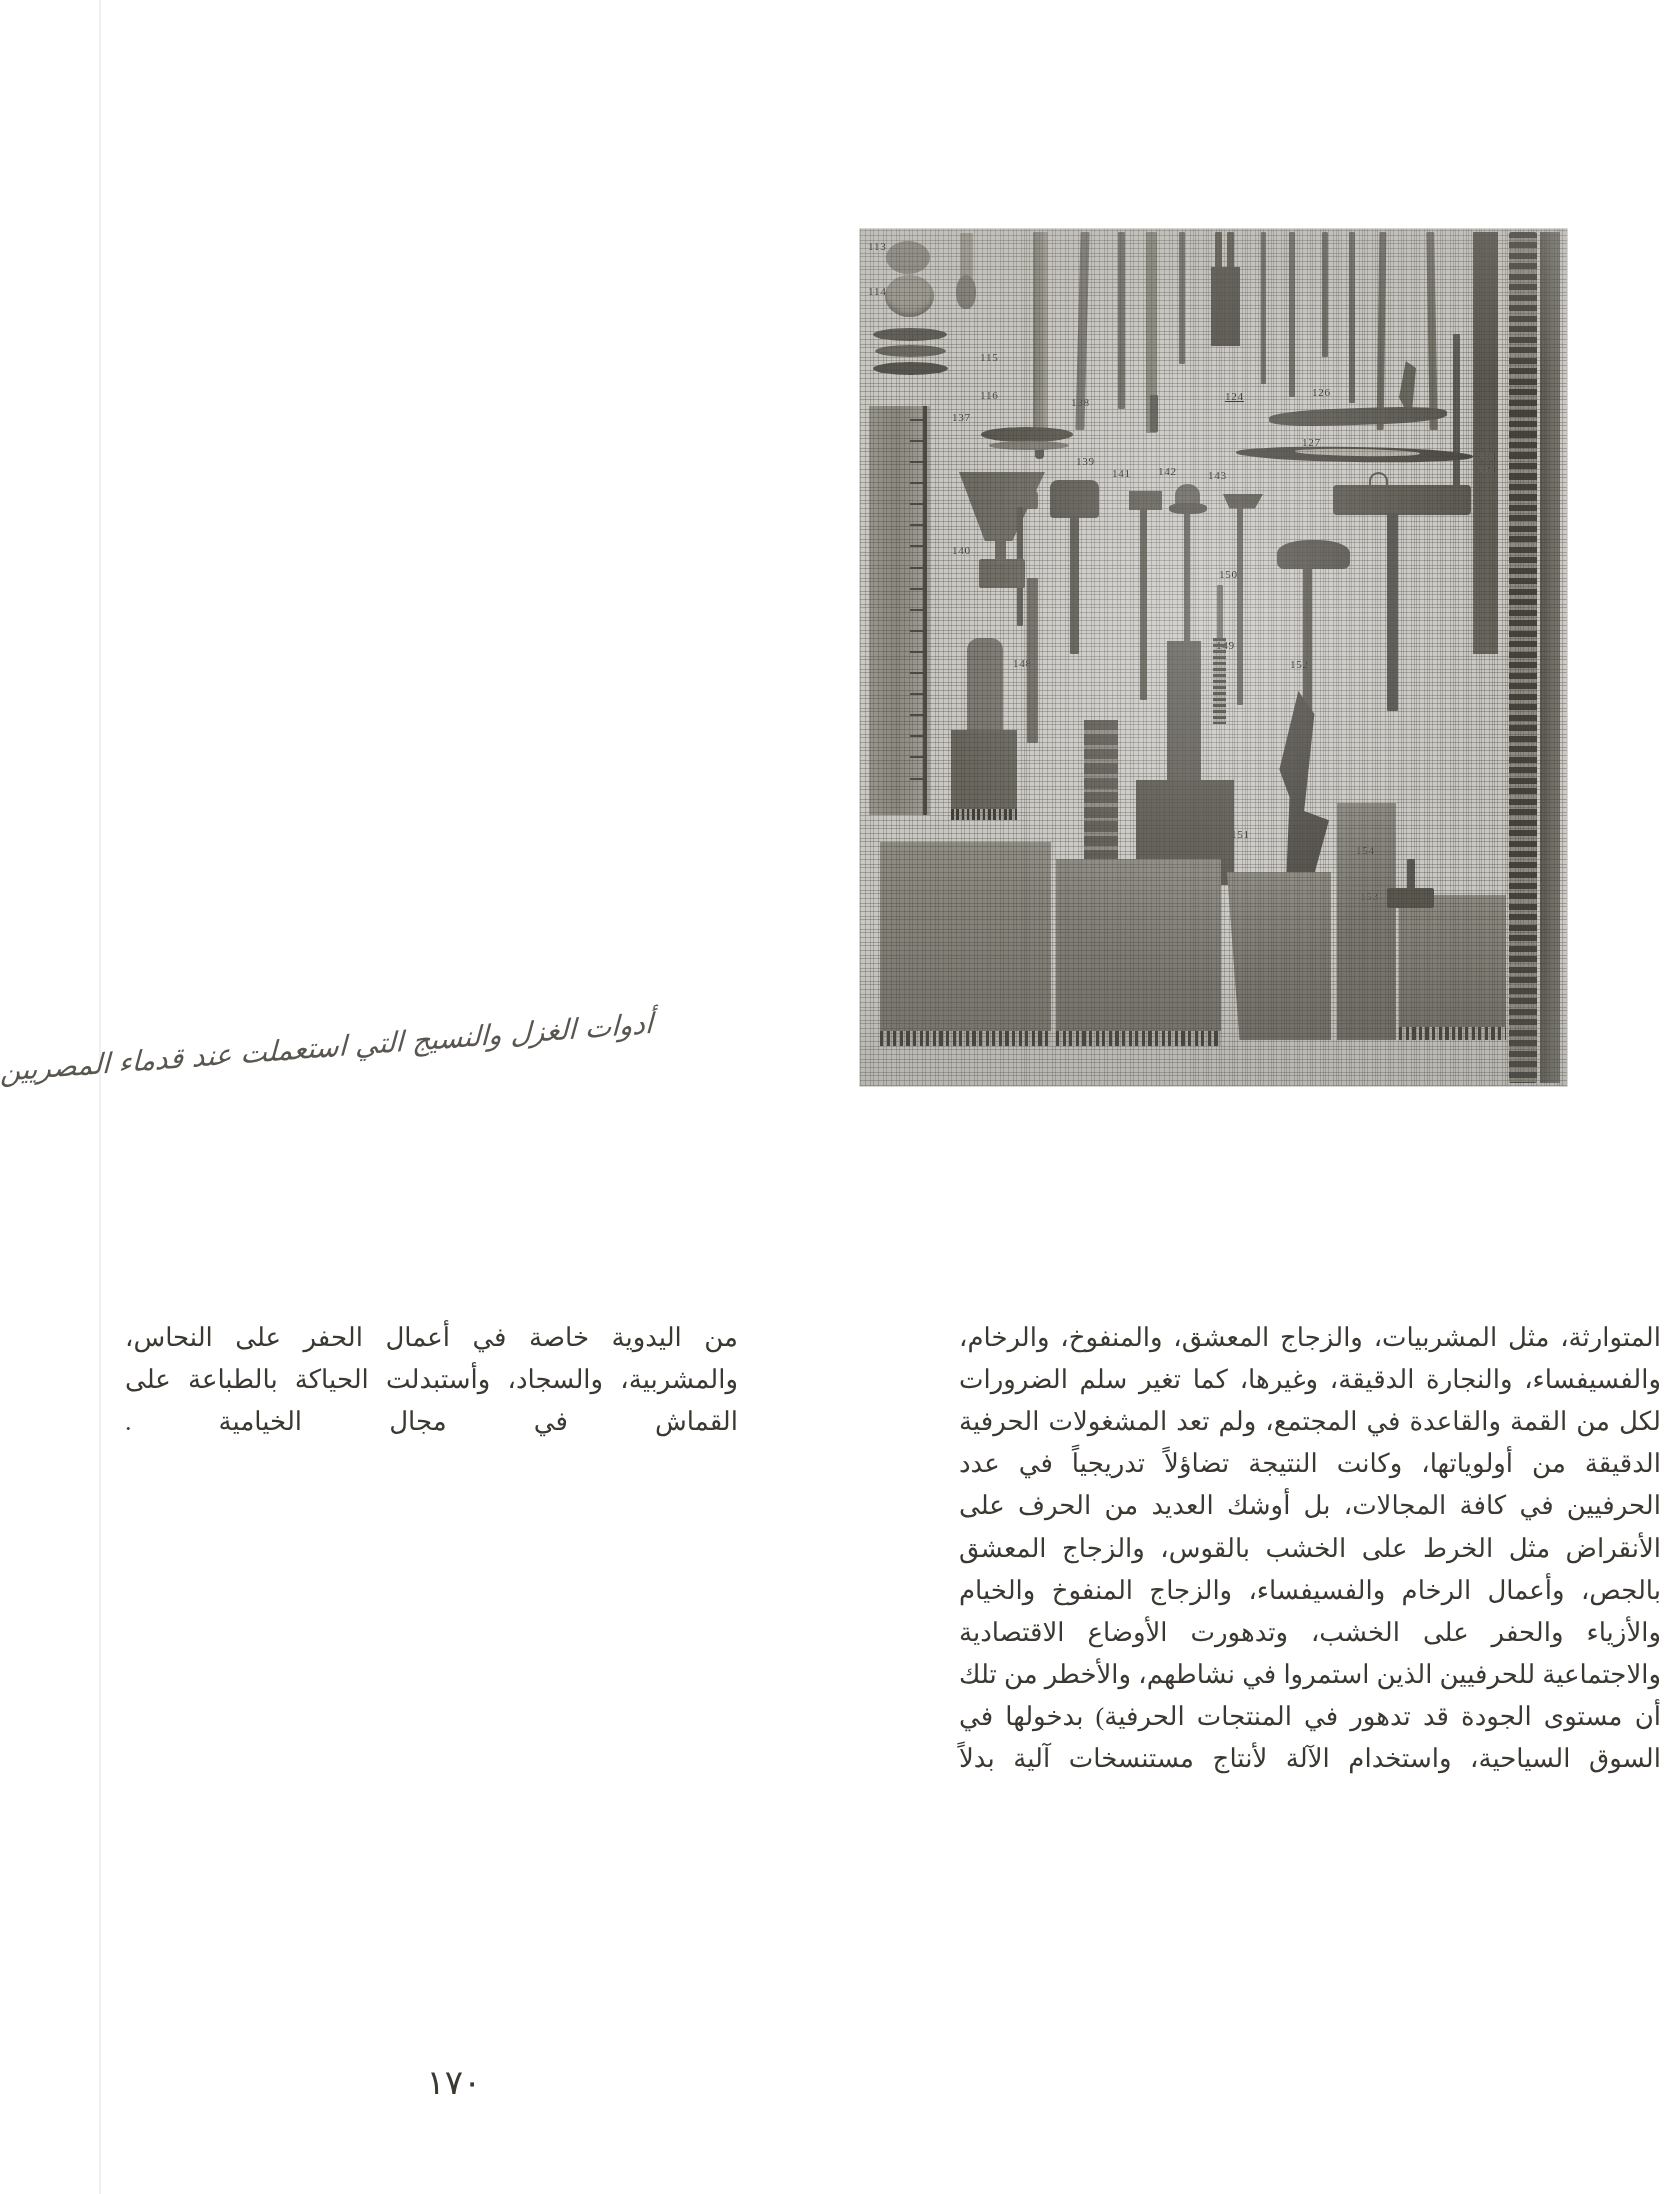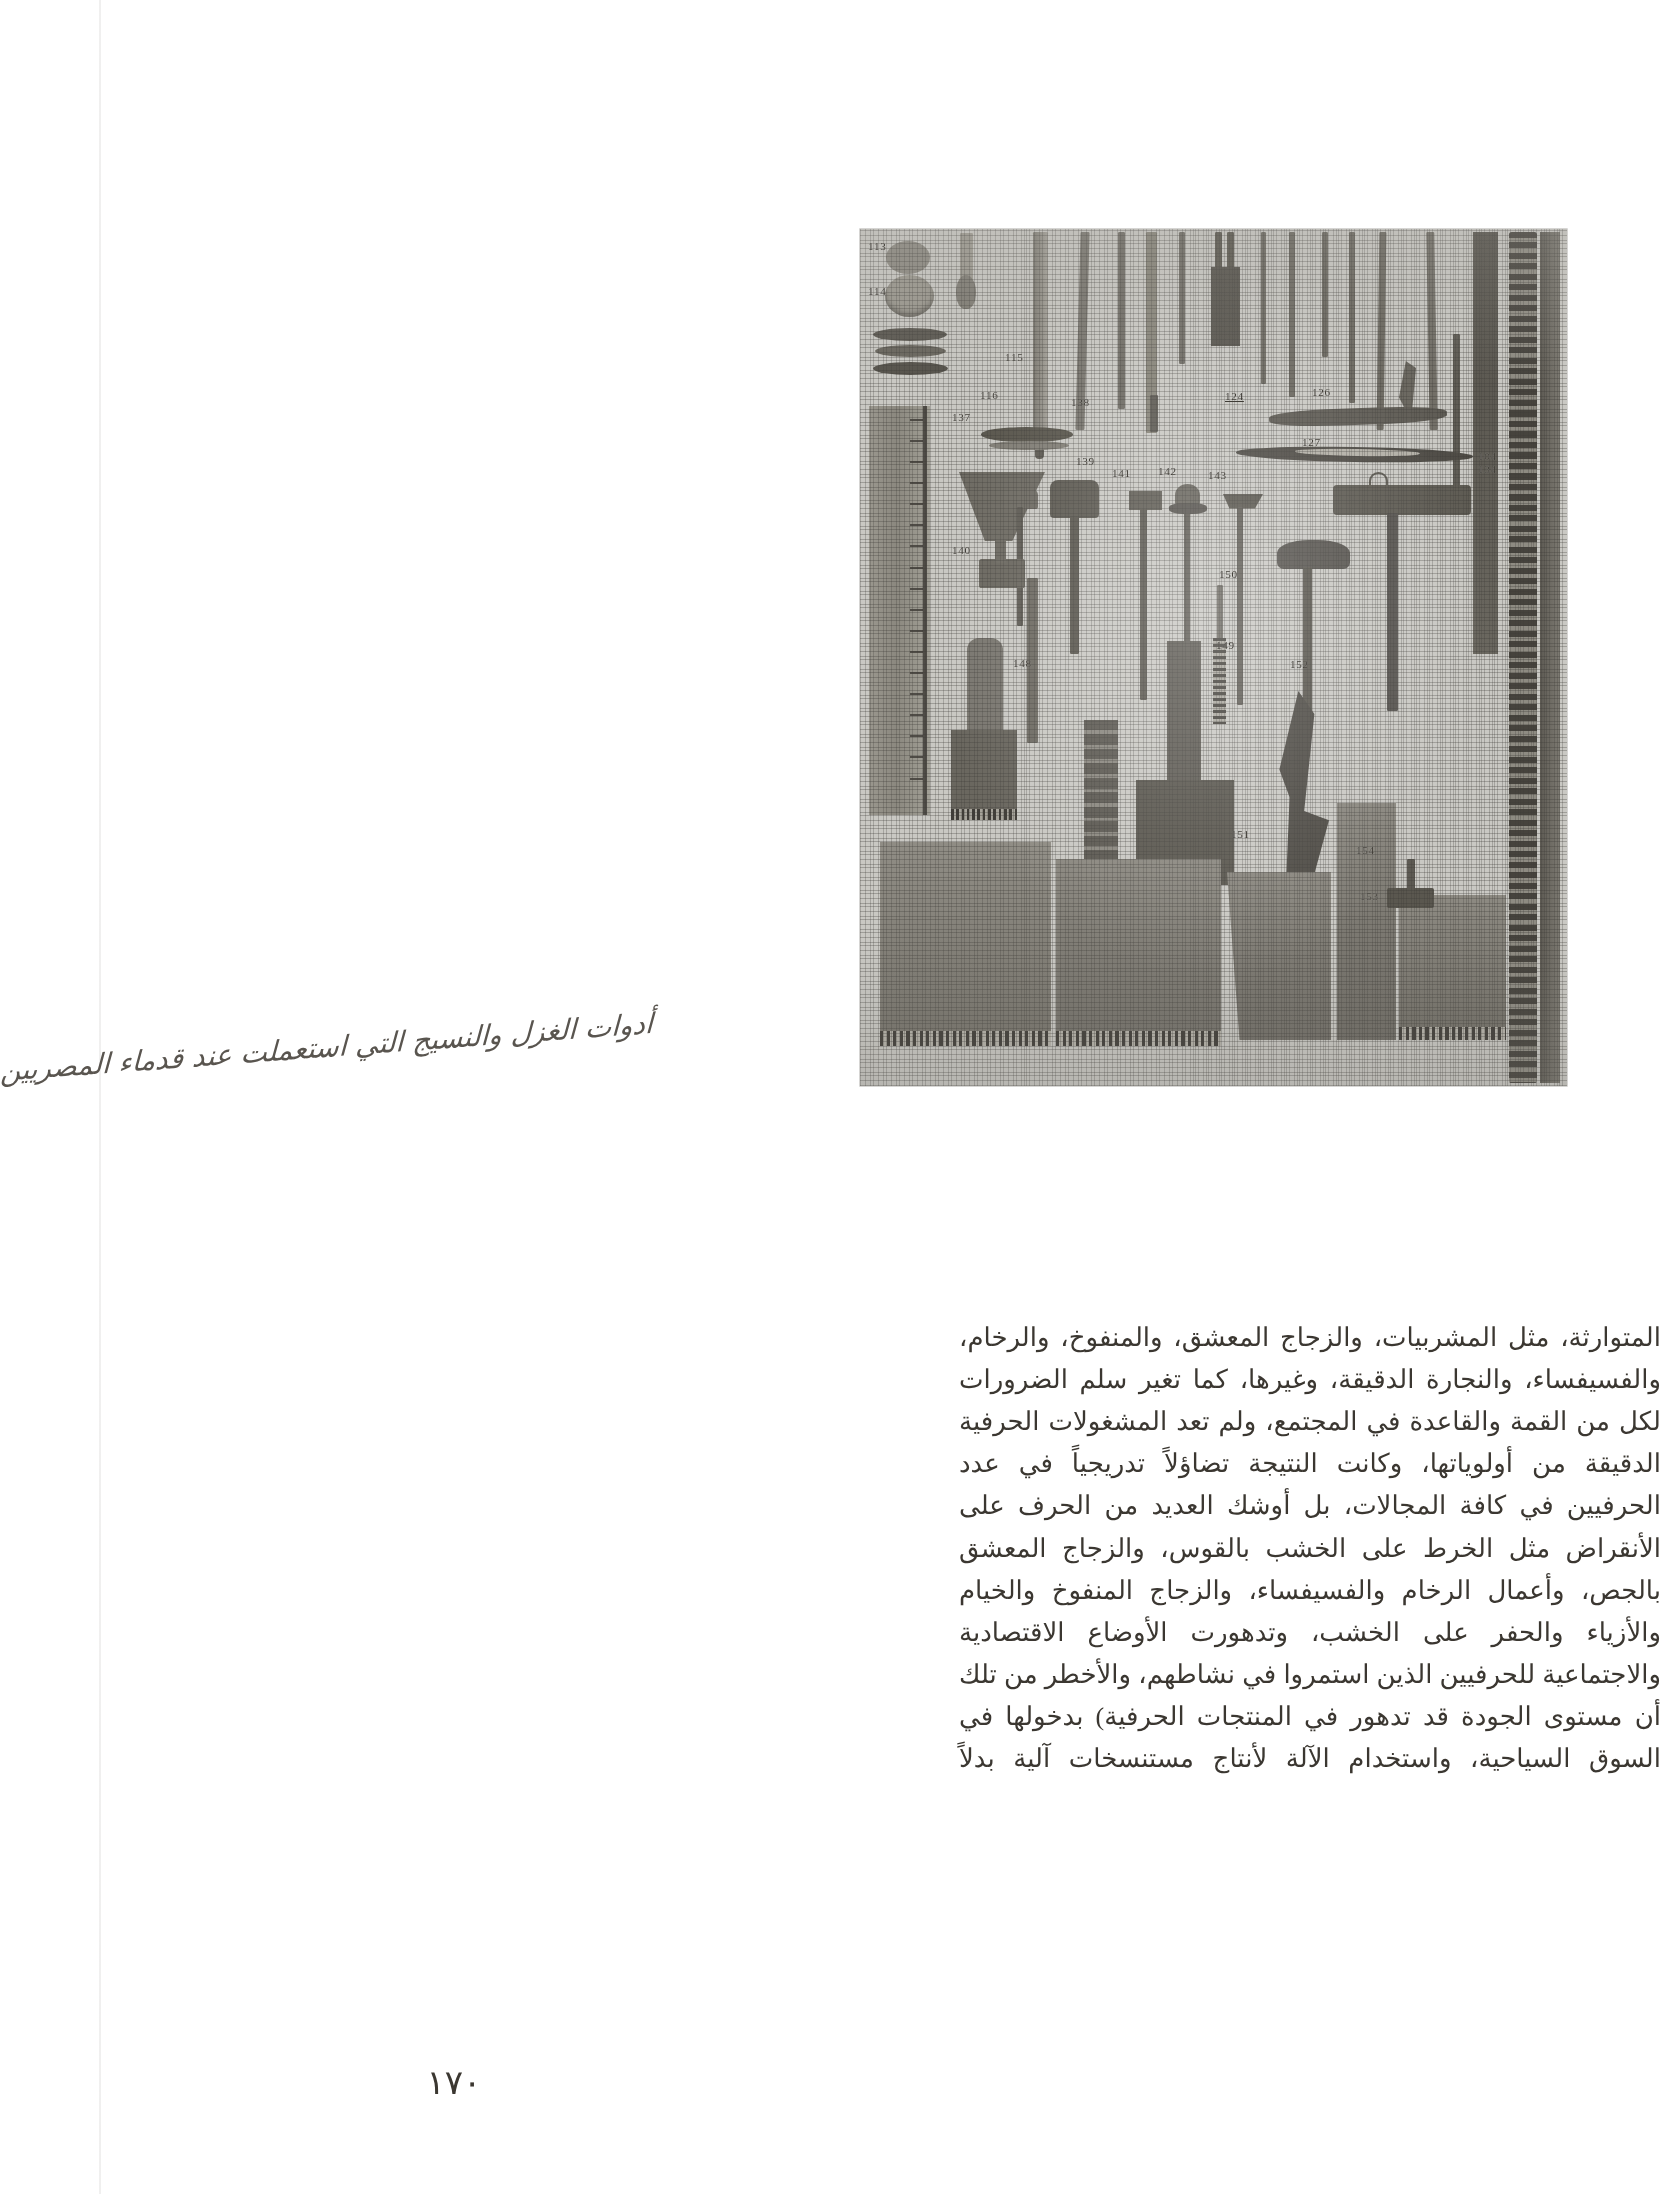--- a/index.html
+++ b/index.html
@@ -222,21 +222,21 @@
 
     <div class="art" style="left:477px;top:574px;width:59px;height:237px;background:linear-gradient(to bottom,#8a877f,#6f6c65);"></div>
     <div class="art" style="left:539px;top:666px;width:107px;height:145px;background:linear-gradient(to bottom,#8d8a82,#716e66);"></div>
     <div class="art" style="left:539px;top:798px;width:107px;height:13px;background:repeating-linear-gradient(to right,#403d38 0 3.3px,#b5b2a9 3.3px 6.6px);"></div>
 
     <div class="rod" style="left:547px;top:630px;width:8px;height:32px;background:#5d5a53;"></div>
     <div class="art" style="left:527px;top:659px;width:47px;height:20px;background:#5a574f;border-radius:2px;"></div>
 
     <div class="plate-num" style="left:8px;top:12px;">113</div>
     <div class="plate-num" style="left:8px;top:57px;">114</div>
-    <div class="plate-num" style="left:120px;top:123px;margin-left:25px;">115</div>
+    <div class="plate-num" style="left:120px;top:123px;">115</div>
     <div class="plate-num" style="left:120px;top:161px;">116</div>
     <div class="plate-num" style="left:365px;top:162px;text-decoration:underline;">124</div>
     <div class="plate-num" style="left:429px;top:158px;margin-left:23px;">126</div>
     <div class="plate-num" style="left:442px;top:208px;">127</div>
     <div class="plate-num" style="left:618px;top:222px;">104</div>
     <div class="plate-num" style="left:618px;top:235px;">134</div>
     <div class="plate-num" style="left:92px;top:183px;">137</div>
     <div class="plate-num" style="left:211px;top:168px;">138</div>
     <div class="plate-num" style="left:216px;top:227px;">139</div>
     <div class="plate-num" style="left:92px;top:316px;">140</div>
@@ -256,18 +256,19 @@
   </div>
 </div>
 
 <div class="hand-caption">أدوات الغزل والنسيج التي استعملت عند قدماء المصريين</div>
 
 <div class="col col-right">
   <p>المتوارثة، مثل المشربيات، والزجاج المعشق، والمنفوخ، والرخام، والفسيفساء، والنجارة الدقيقة، وغيرها، كما تغير سلم الضرورات لكل من القمة والقاعدة في المجتمع، ولم تعد المشغولات الحرفية الدقيقة من أولوياتها، وكانت النتيجة تضاؤلاً تدريجياً في عدد الحرفيين في كافة المجالات، بل أوشك العديد من الحرف على الأنقراض مثل الخرط على الخشب بالقوس، والزجاج المعشق بالجص، وأعمال الرخام والفسيفساء، والزجاج المنفوخ والخيام والأزياء والحفر على الخشب، وتدهورت الأوضاع الاقتصادية والاجتماعية للحرفيين الذين استمروا في نشاطهم، والأخطر من تلك أن مستوى الجودة قد تدهور في المنتجات الحرفية) بدخولها في السوق السياحية، واستخدام الآلة لأنتاج مستنسخات آلية بدلاً</p>
 </div>
 
 <div class="col col-left">
+  <p>من اليدوية خاصة في أعمال الحفر على النحاس، والمشربية، والسجاد، وأستبدلت الحياكة بالطباعة على القماش في مجال الخيامية .</p>
 </div>
 
 <div class="page-number">
   <span>١٧٠</span>
 </div>
 
 
 </body></html>

